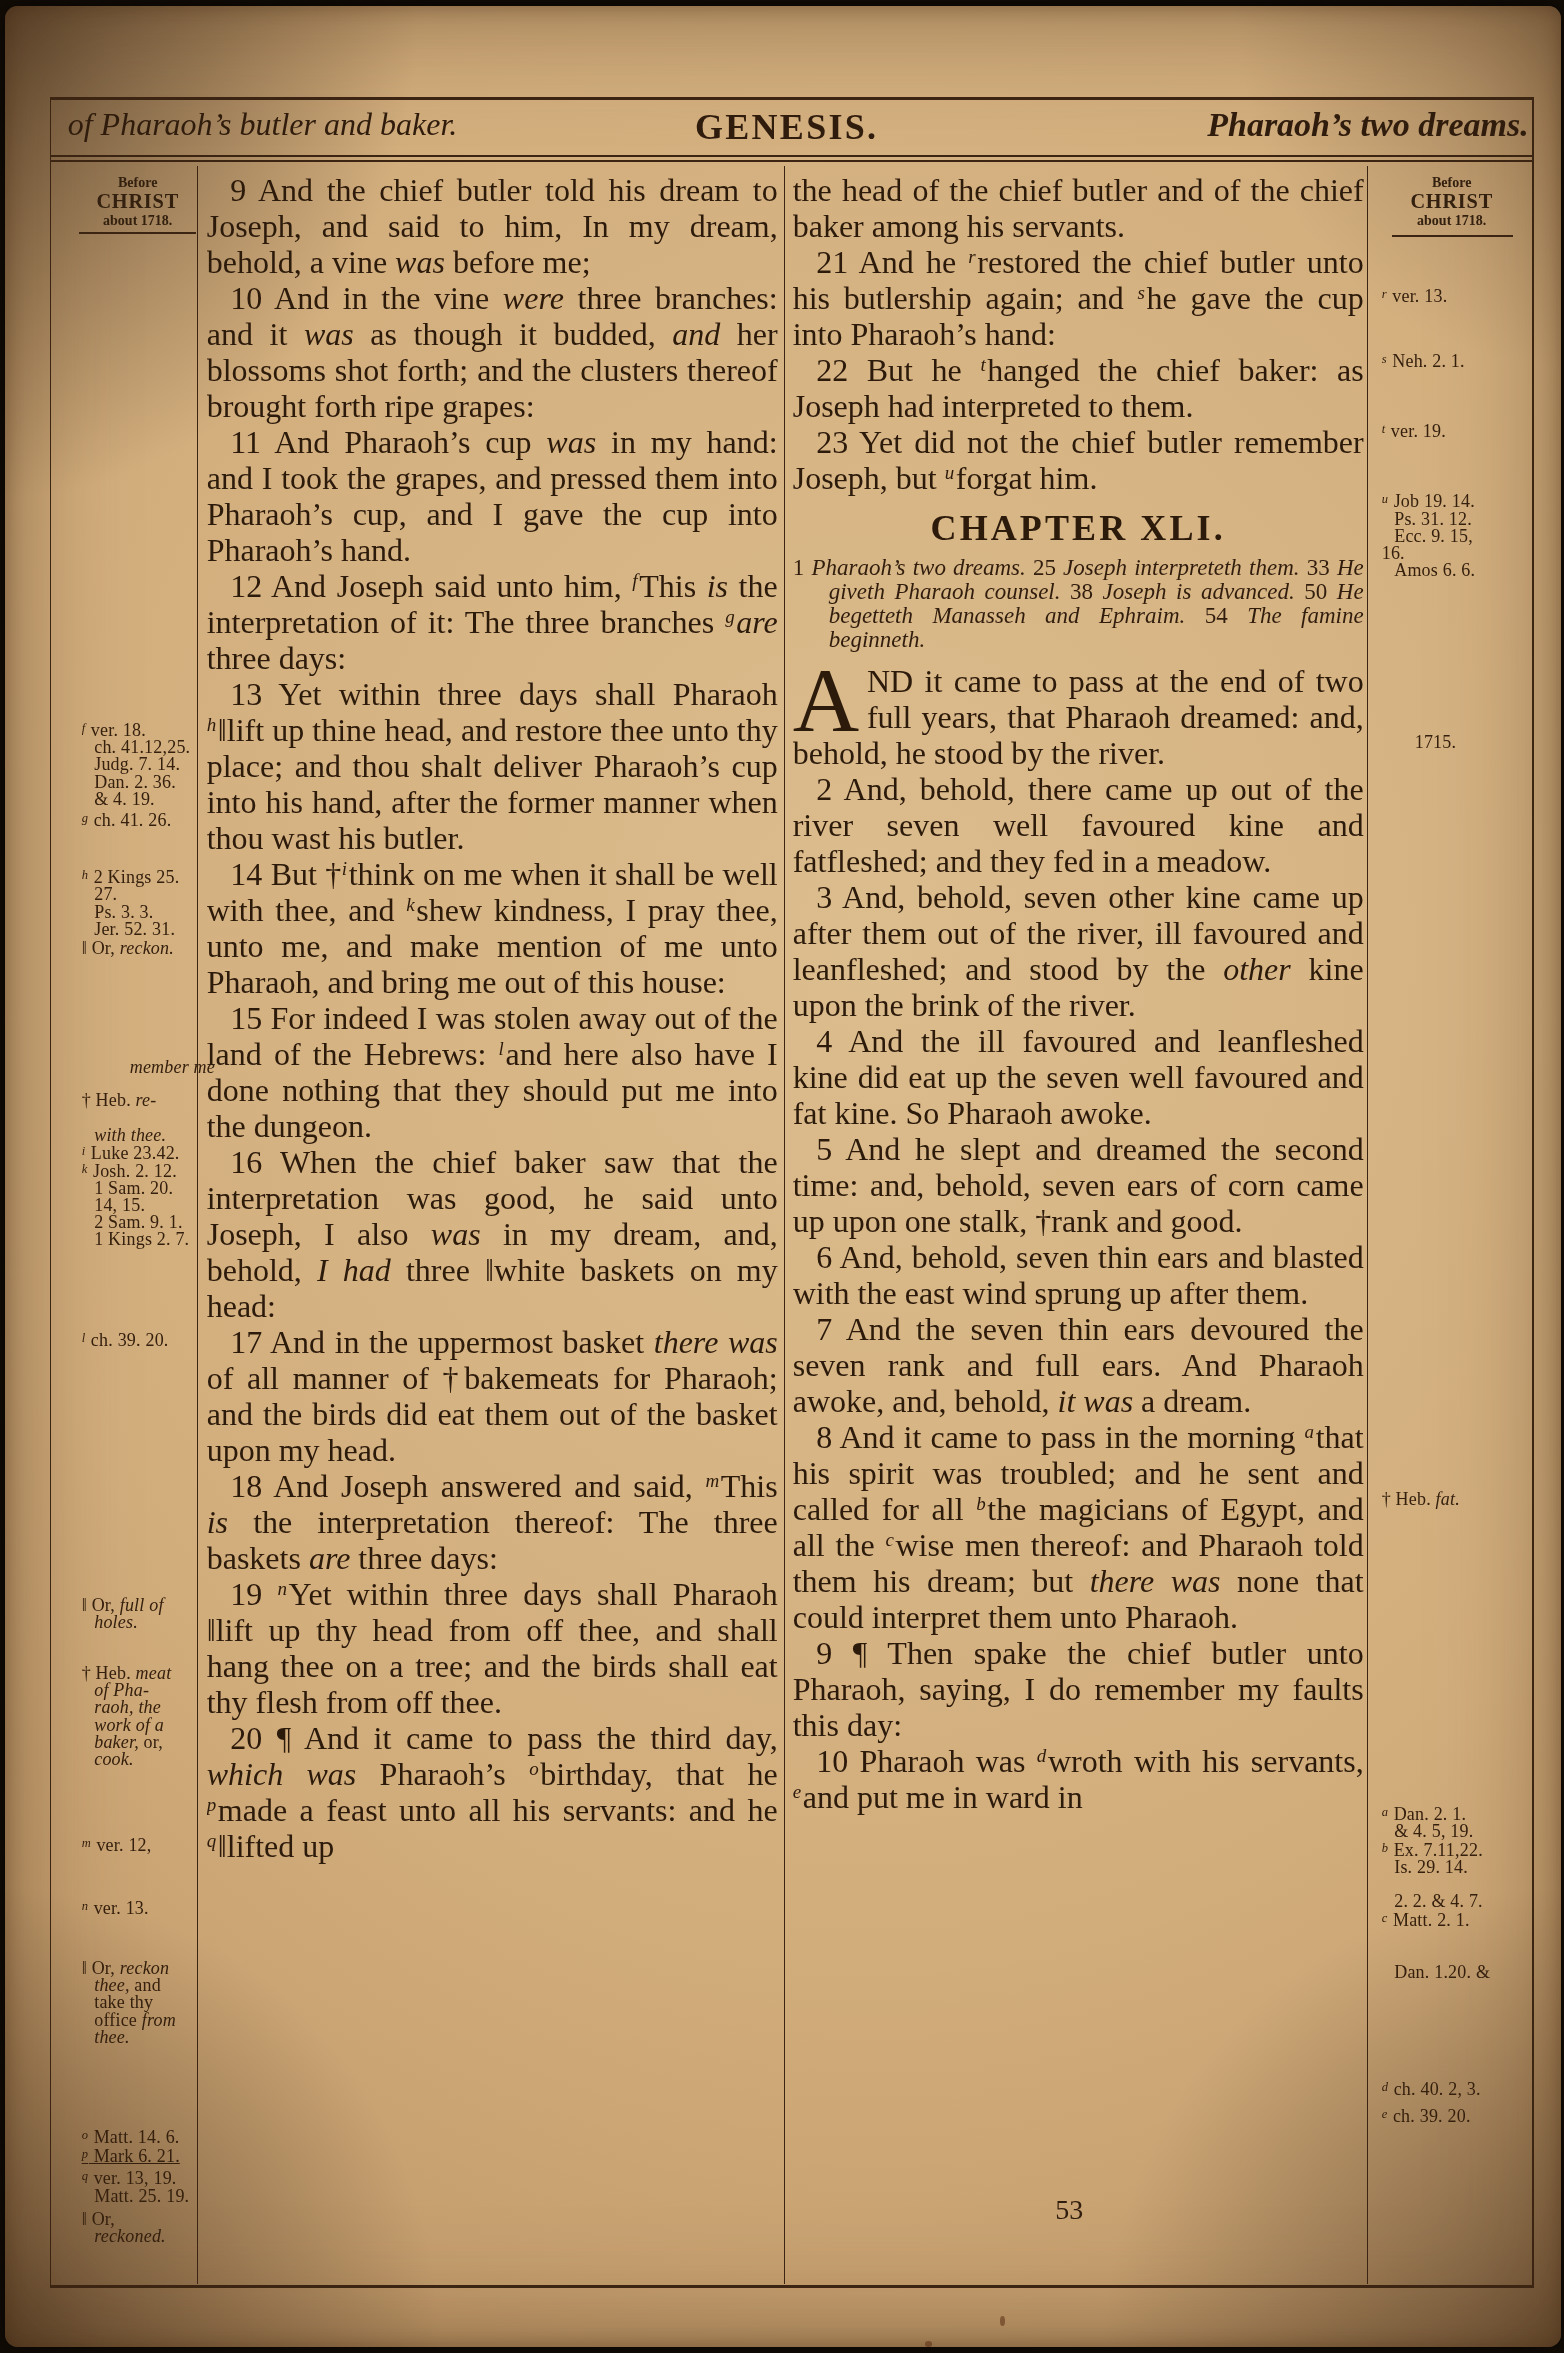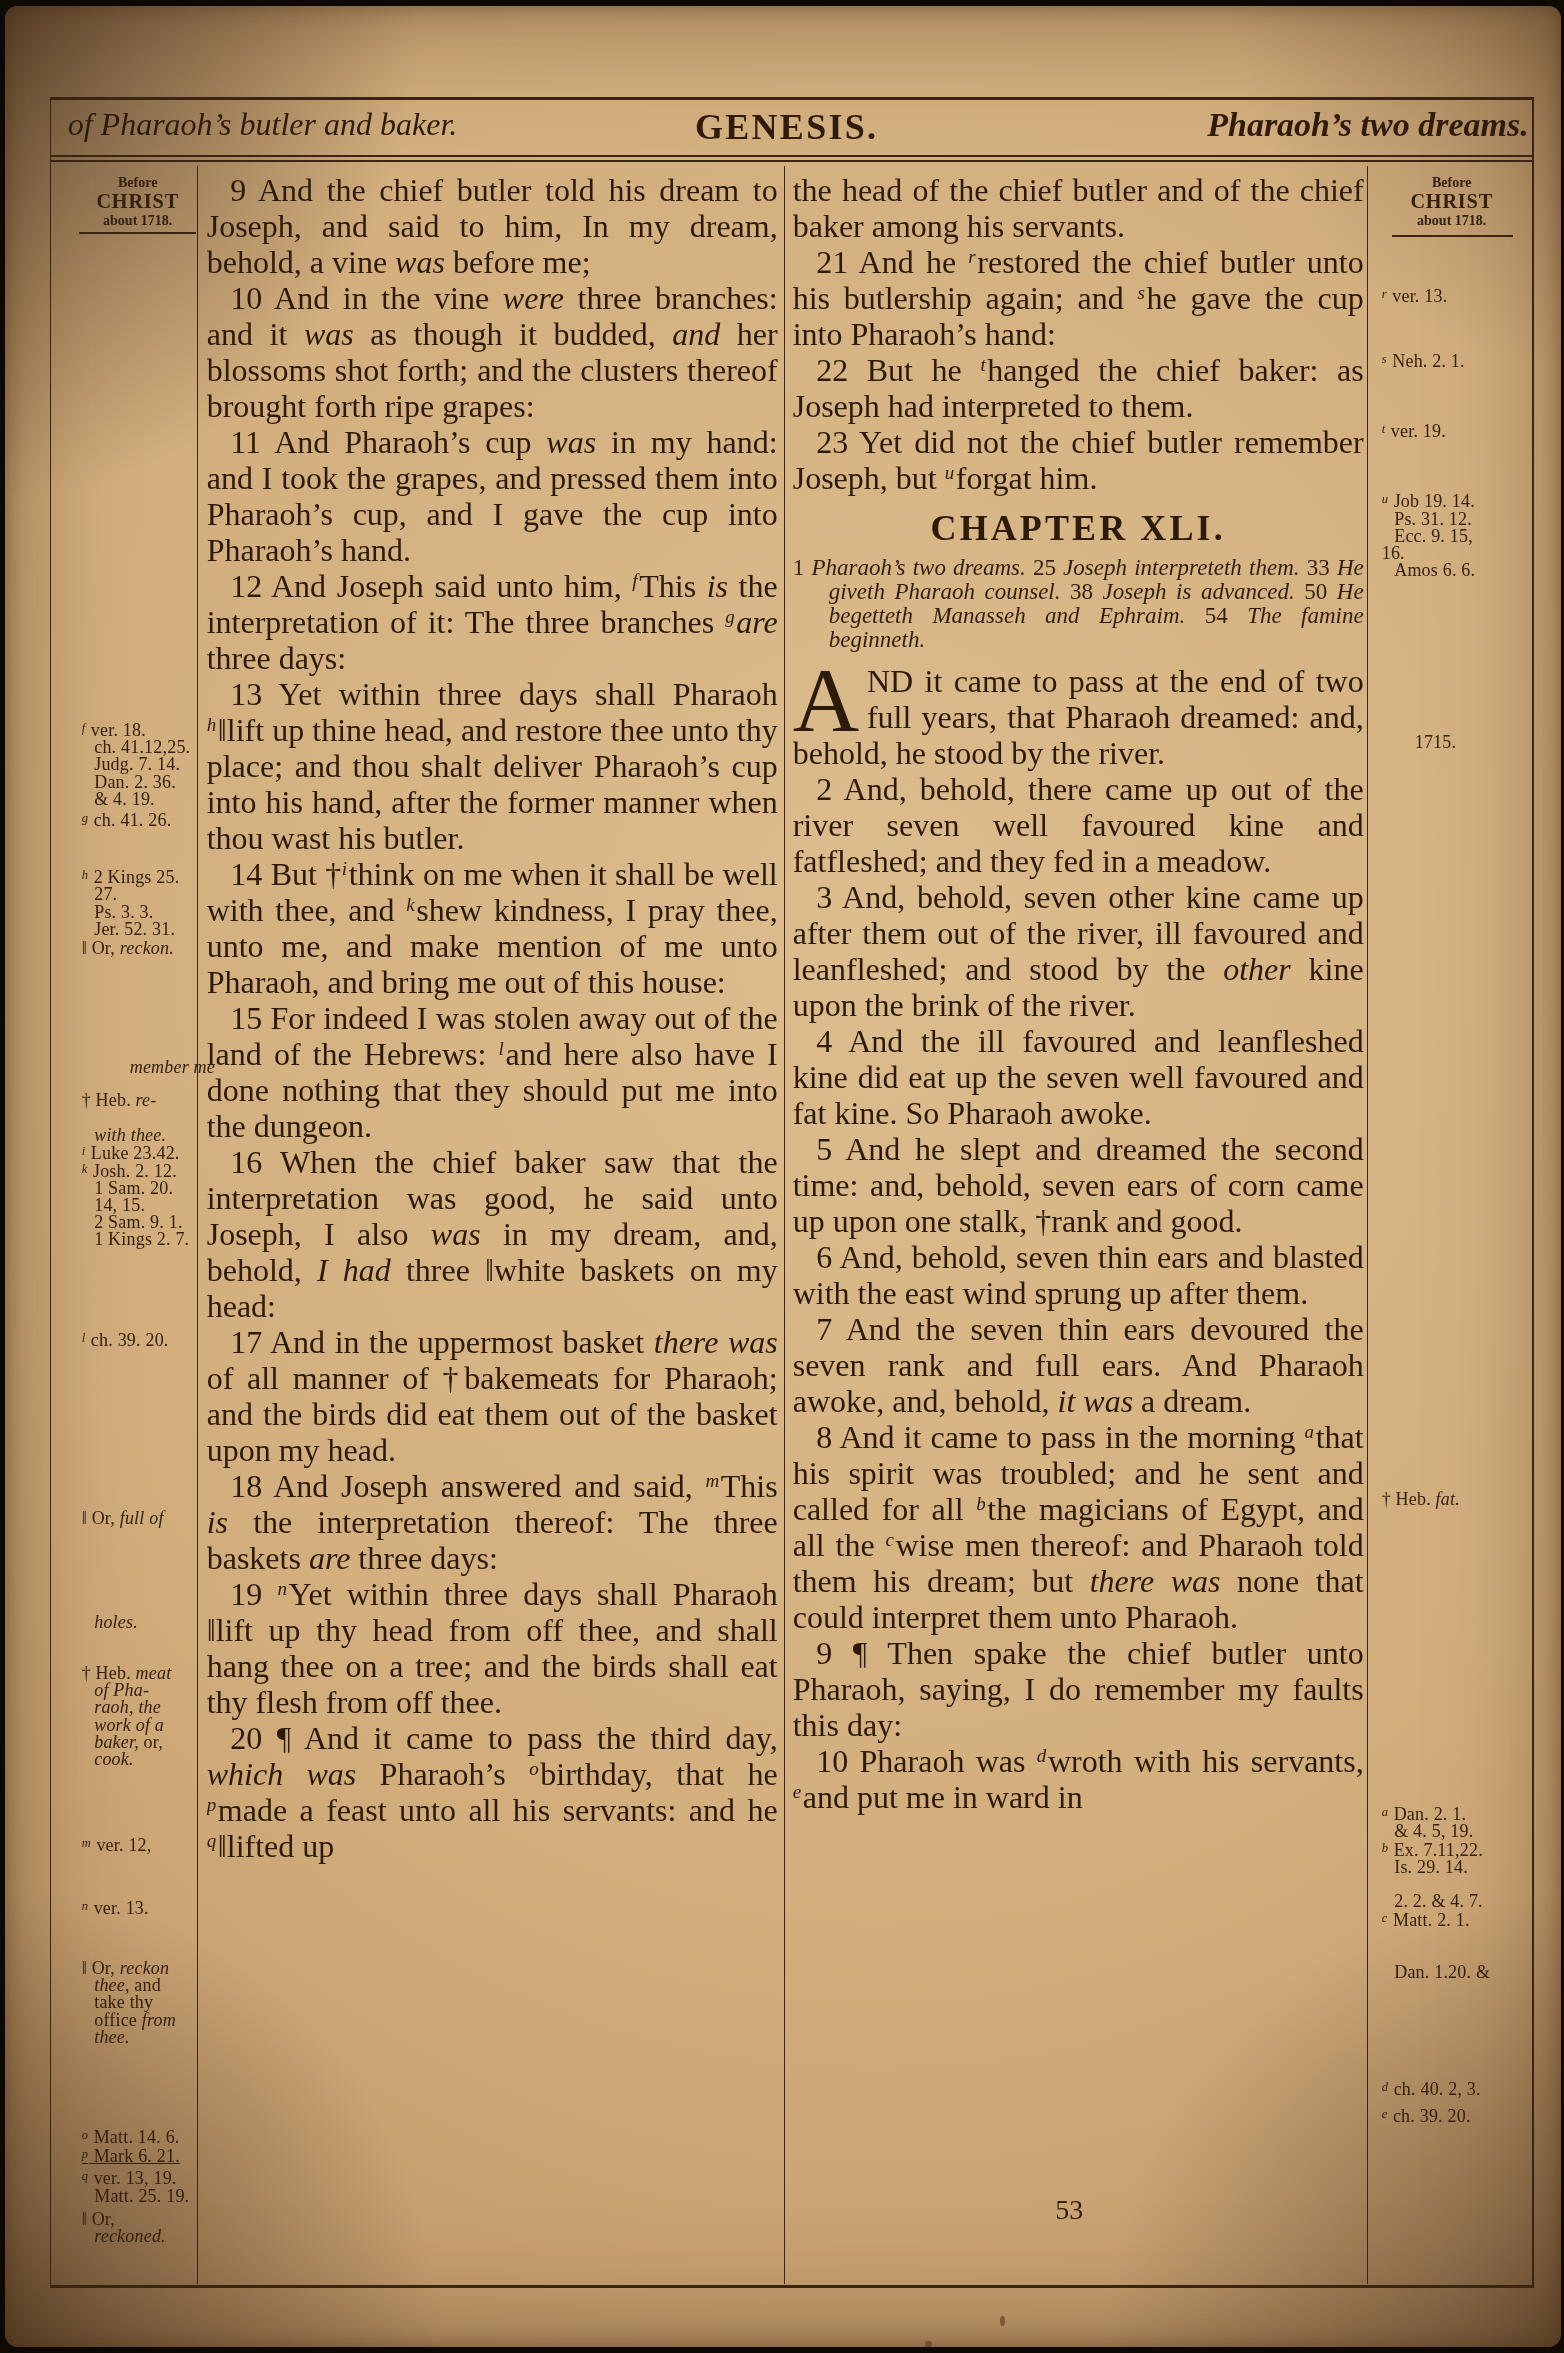--- a/index.html
+++ b/index.html
@@ -102,21 +102,21 @@
       <div class="note lnote" style="top: 1086px;">† Heb. <i>re-</i></div>
       <div class="note lnote indent" style="top: 1053px; margin-left: 48px;"><i>member me</i></div>
       <div class="note lnote indent" style="top: 1121px;"><i>with thee.</i></div>
       <div class="note lnote" style="top: 1139px;"><sup class="ref">i</sup> Luke 23.42.</div>
       <div class="note lnote" style="top: 1157px;"><sup class="ref">k</sup> Josh. 2. 12.</div>
       <div class="note lnote indent" style="top: 1174px;">1 Sam. 20.</div>
       <div class="note lnote indent" style="top: 1191px;">14, 15.</div>
       <div class="note lnote indent" style="top: 1208px;">2 Sam. 9. 1.</div>
       <div class="note lnote indent" style="top: 1225px;">1 Kings 2. 7.</div>
       <div class="note lnote" style="top: 1326px;"><sup class="ref">l</sup> ch. 39. 20.</div>
-      <div class="note lnote" style="top: 1504px;">‖ Or, <i>full of</i></div>
+      <div class="note lnote" style="top: 1591px;">‖ Or, <i>full of</i></div>
       <div class="note lnote indent" style="top: 1608px;"><i>holes.</i></div>
       <div class="note lnote" style="top: 1659px;">† Heb. <i>meat</i></div>
       <div class="note lnote indent" style="top: 1676px;"><i>of Pha-</i></div>
       <div class="note lnote indent" style="top: 1693px;"><i>raoh, the</i></div>
       <div class="note lnote indent" style="top: 1711px;"><i>work of a</i></div>
       <div class="note lnote indent" style="top: 1728px;"><i>baker,</i> or,</div>
       <div class="note lnote indent" style="top: 1745px;"><i>cook.</i></div>
       <div class="note lnote" style="top: 1831px;"><sup class="ref">m</sup> ver. 12,</div>
       <div class="note lnote" style="top: 1894px;"><sup class="ref">n</sup> ver. 13.</div>
       <div class="note lnote" style="top: 1954px;">‖ Or, <i>reckon</i></div>

